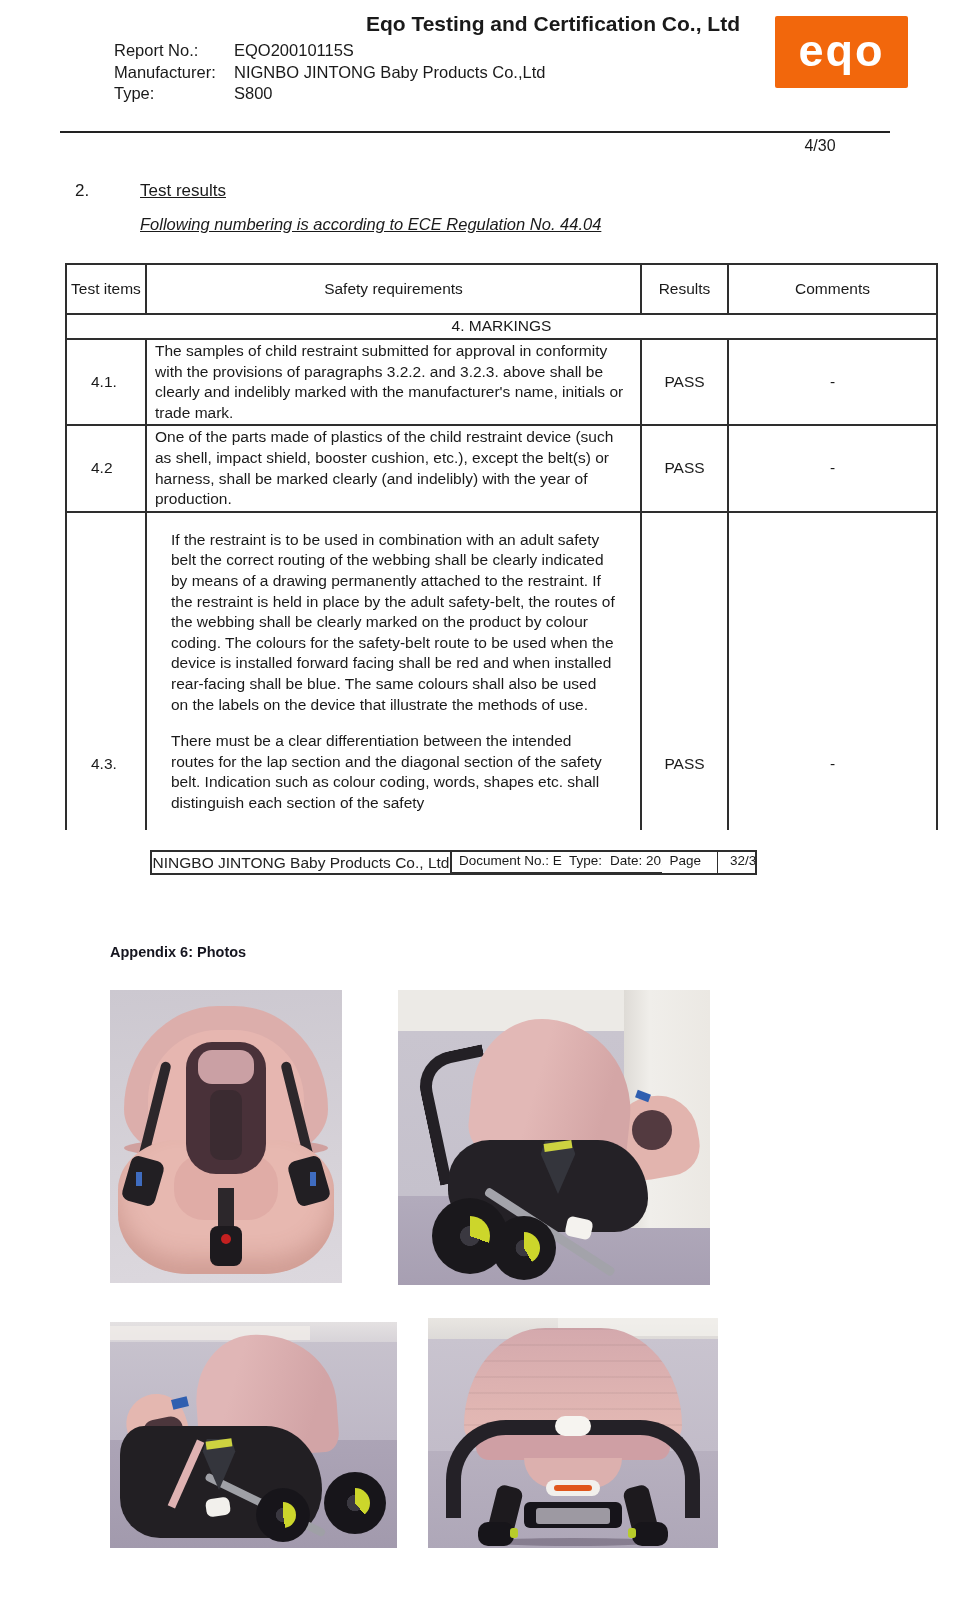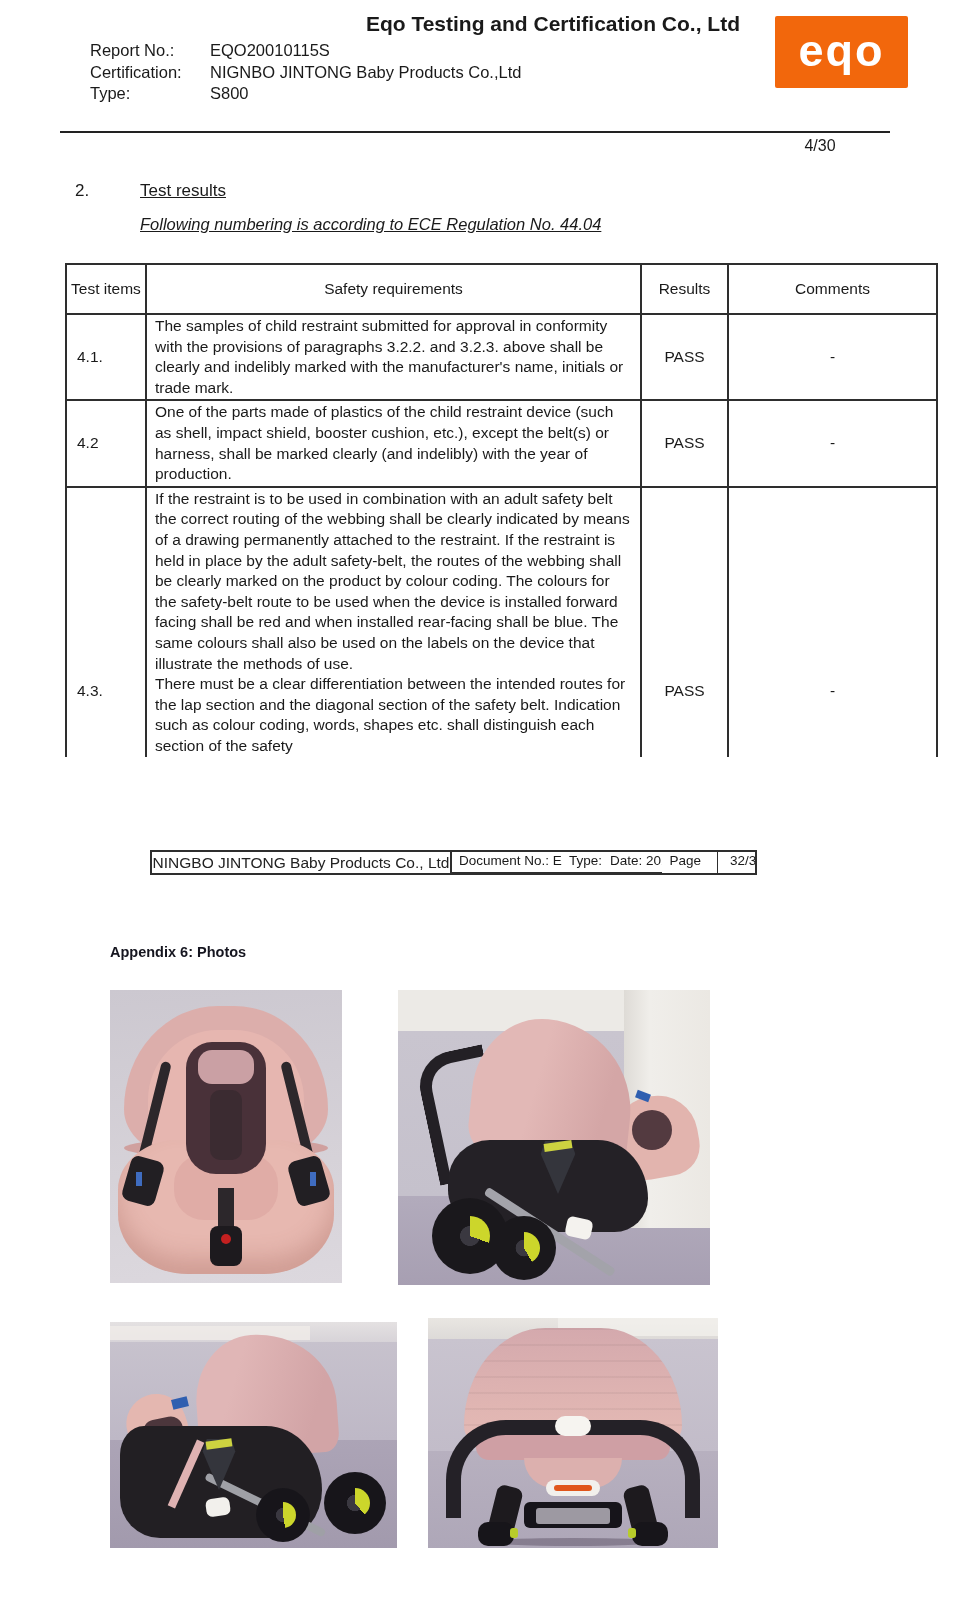--- a/index.html
+++ b/index.html
@@ -3,21 +3,21 @@
 <meta charset="utf-8">
 <style>
   * { margin:0; padding:0; box-sizing:border-box; }
   body { background:#ffffff; font-family:"Liberation Sans", sans-serif; color:#1a1a1a; }
   .page { position:relative; width:978px; height:1622px; background:#ffffff; overflow:hidden; }
 
   
   .doc-title { position:absolute; left:100px; top:12px; width:640px; text-align:right;
                font-size:21px; font-weight:bold; }
   .hdr-fields { position:absolute; left:90px; top:41px; }
-  .hdr-row { display:flex; height:21.5px; font-size:16.5px; }
+  .hdr-row { display:flex; height:21.5px; font-size:16.5px;margin-left:24px; }
   .hdr-label { width:120px; }
   .hdr-value { white-space:nowrap; }
   .logo { position:absolute; left:775px; top:16px; width:133px; height:72px; background:#F2670C;
           display:flex; align-items:center; justify-content:center; border-radius:2px; }
   .logo span { color:#ffffff; font-size:45px; font-weight:bold; letter-spacing:2px; line-height:1;
                transform:translateY(-2px); }
   .hdr-rule { position:absolute; left:60px; top:131px; width:830px; border-top:2px solid #222; }
   .page-num { position:absolute; left:770px; top:137px; width:100px; text-align:center; font-size:16px; }
 
   
@@ -30,25 +30,25 @@
   table.results { position:absolute; left:65px; top:263px; width:871px; border-collapse:collapse;
                   table-layout:fixed; font-size:15.5px; }
   table.results col.c-item { width:80px; }
   table.results col.c-req  { width:495px; }
   table.results col.c-res  { width:87px; }
   table.results col.c-com  { width:209px; }
   table.results th, table.results td { border:2px solid #2e2e2e; line-height:20.6px; }
   table.results th { height:50px; font-weight:normal; text-align:center; vertical-align:middle; }
   tr.group td { height:25px; text-align:center; padding:1px; }
   td.req { vertical-align:top; padding:1px 8px; text-align:left; }
-  td.item { vertical-align:middle; text-align:left; padding-left:10px; }
+  td.item { vertical-align:middle; text-align:left; padding-left:24px; }
   td.res, td.com { vertical-align:middle; text-align:center; }
   tr.tall td.item, tr.tall td.res, tr.tall td.com { vertical-align:bottom; padding-bottom:56px; }
   tr.cut td { border-bottom:none; }
-  td.req p { margin:0; }
+  td.req p { margin:16px; }
 
   
   .ftable { position:absolute; left:150px; top:850px; width:607px; display:flex;
             border:2px solid #2e2e2e; }
   .ftable .company { width:302px; border-right:2px solid #2e2e2e; display:flex; align-items:center;
                      justify-content:center; font-size:15.5px; text-align:center; color:#222; }
   .ftable .fright { width:303px; display:flex; flex-direction:row; }
   .ftable .frow { height:20.5px; border-bottom:1.5px solid #2e2e2e; font-size:13.5px;
                   padding:1px 0 0 7px; overflow:hidden; white-space:nowrap; }
   .ftable .frow:last-child { border-bottom:none; height:21px; display:flex; padding:0; }
@@ -191,21 +191,21 @@
 <div class="page">
 
   <div class="doc-title">Eqo Testing and Certification Co., Ltd</div>
 
   <div class="hdr-fields">
     <div class="hdr-row">
       <span class="hdr-label">Report No.:</span>
       <span class="hdr-value">EQO20010115S</span>
     </div>
     <div class="hdr-row">
-      <span class="hdr-label">Certification:</span>
+      <span class="hdr-label">Manufacturer:</span>
       <span class="hdr-value">NIGNBO JINTONG Baby Products Co.,Ltd</span>
     </div>
     <div class="hdr-row">
       <span class="hdr-label">Type:</span>
       <span class="hdr-value">S800</span>
     </div>
   </div>
 
   <div class="logo">
     <span>eqo</span>
@@ -224,20 +224,23 @@
         <col class="c-req">
         <col class="c-res">
         <col class="c-com">
       </colgroup>
     <tbody>
         <tr>
       <th>Test items</th>
       <th>Safety requirements</th>
       <th>Results</th>
       <th>Comments</th>
+    </tr>
+    <tr class="group">
+      <td colspan="4">4. MARKINGS</td>
     </tr>
     <tr>
       <td class="item">4.1.</td>
       <td class="req">The samples of child restraint submitted for approval in conformity with the provisions of paragraphs 3.2.2. and 3.2.3. above shall be clearly and indelibly marked with the manufacturer's name, initials or trade mark.</td>
       <td class="res">PASS</td>
       <td class="com">-</td>
     </tr>
     <tr>
       <td class="item">4.2</td>
       <td class="req">One of the parts made of plastics of the child restraint device (such as shell, impact shield, booster cushion, etc.), except the belt(s) or harness, shall be marked clearly (and indelibly) with the year of production.</td>

